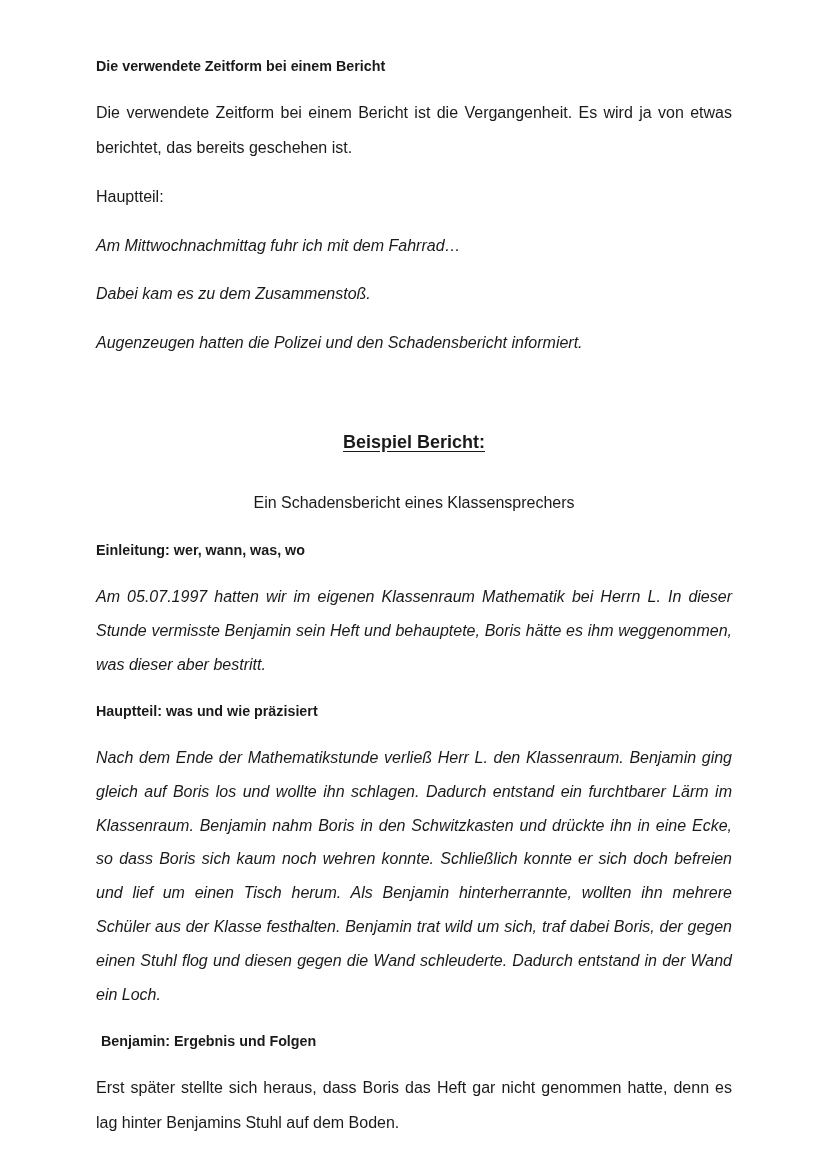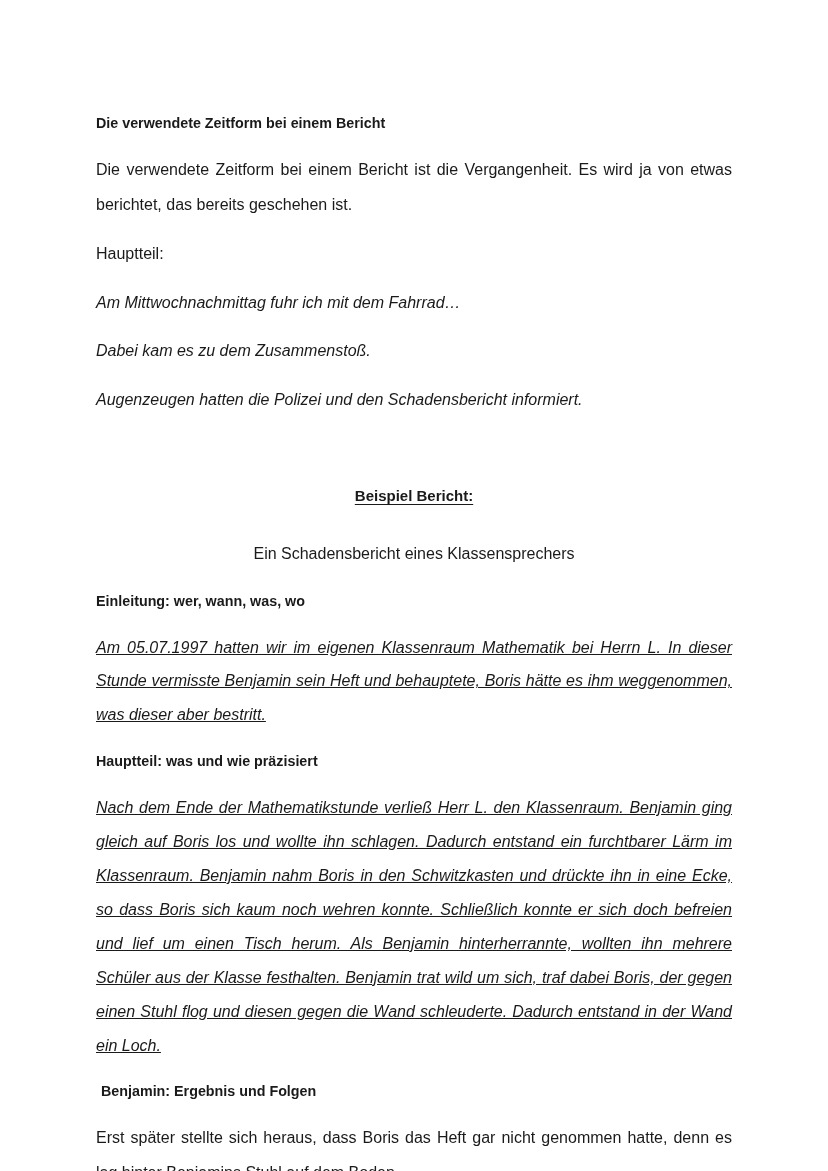--- a/index.html
+++ b/index.html
@@ -11,21 +11,21 @@
     width: 828px;
     height: 1171px;
     font-family: "Liberation Sans", sans-serif;
     color: #1a1a1a;
     -webkit-font-smoothing: antialiased;
   }
   .page {
     box-sizing: border-box;
     width: 828px;
     height: 1171px;
-    padding: 112px 96px 0 96px;
+    padding: 55px 96px 0 96px;
     position: relative;
   }
   .doc-body {
     width: 636px;
   }
   p {
     margin: 0;
     font-size: 16px;
     line-height: 2.18;
   }
@@ -44,36 +44,35 @@
   .spacer-xs { height: 14px; }
   .spacer-s  { height: 18px; }
   .spacer-m  { height: 24px; }
   .spacer-xl { height: 62px; }
 
   .center {
     text-align: center;
   }
   .section-title {
     font-weight: bold;
-    font-size: 15px;
+    font-size: 18px;
     text-decoration: underline;
     text-underline-offset: 3px;
   }
   .subtitle {
     font-size: 16px;
   }
   .indent-slight {
     padding-left: 5px;
   }
   .block-justify {
     text-align: justify;
   }
   .line-tight {
     line-height: 2.12;
-    text-decoration: underline;
   }
 </style>
 </head>
 <body>
 
 <div class="page">
   <div class="doc-body">
 
     <p class="heading">Die verwendete Zeitform bei einem Bericht</p>
 

